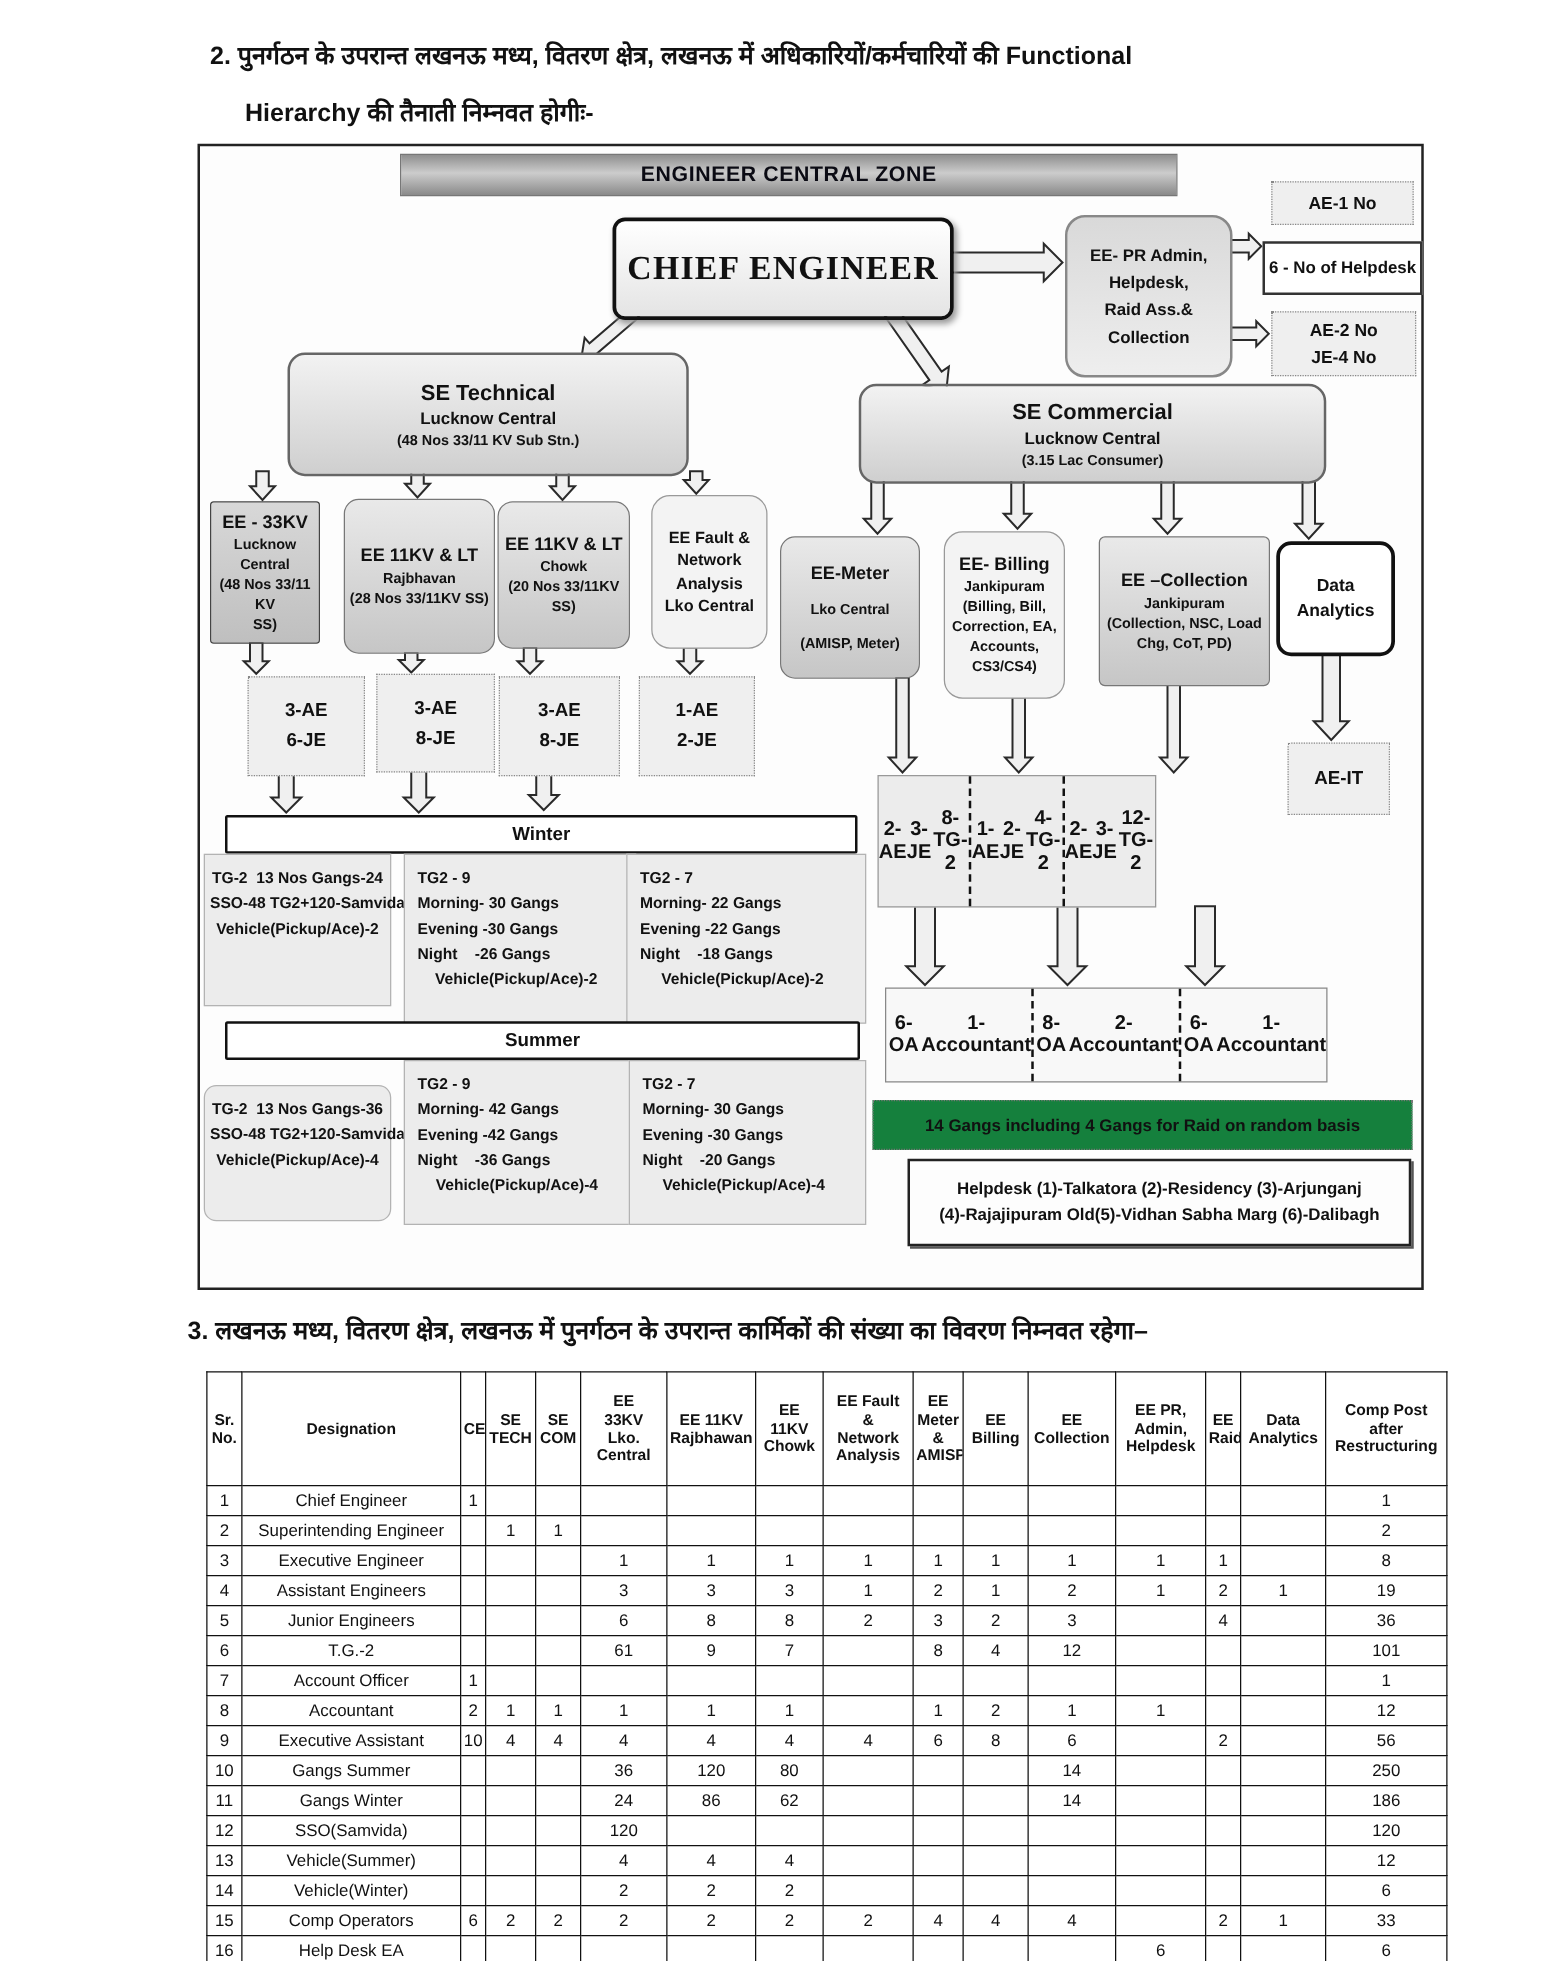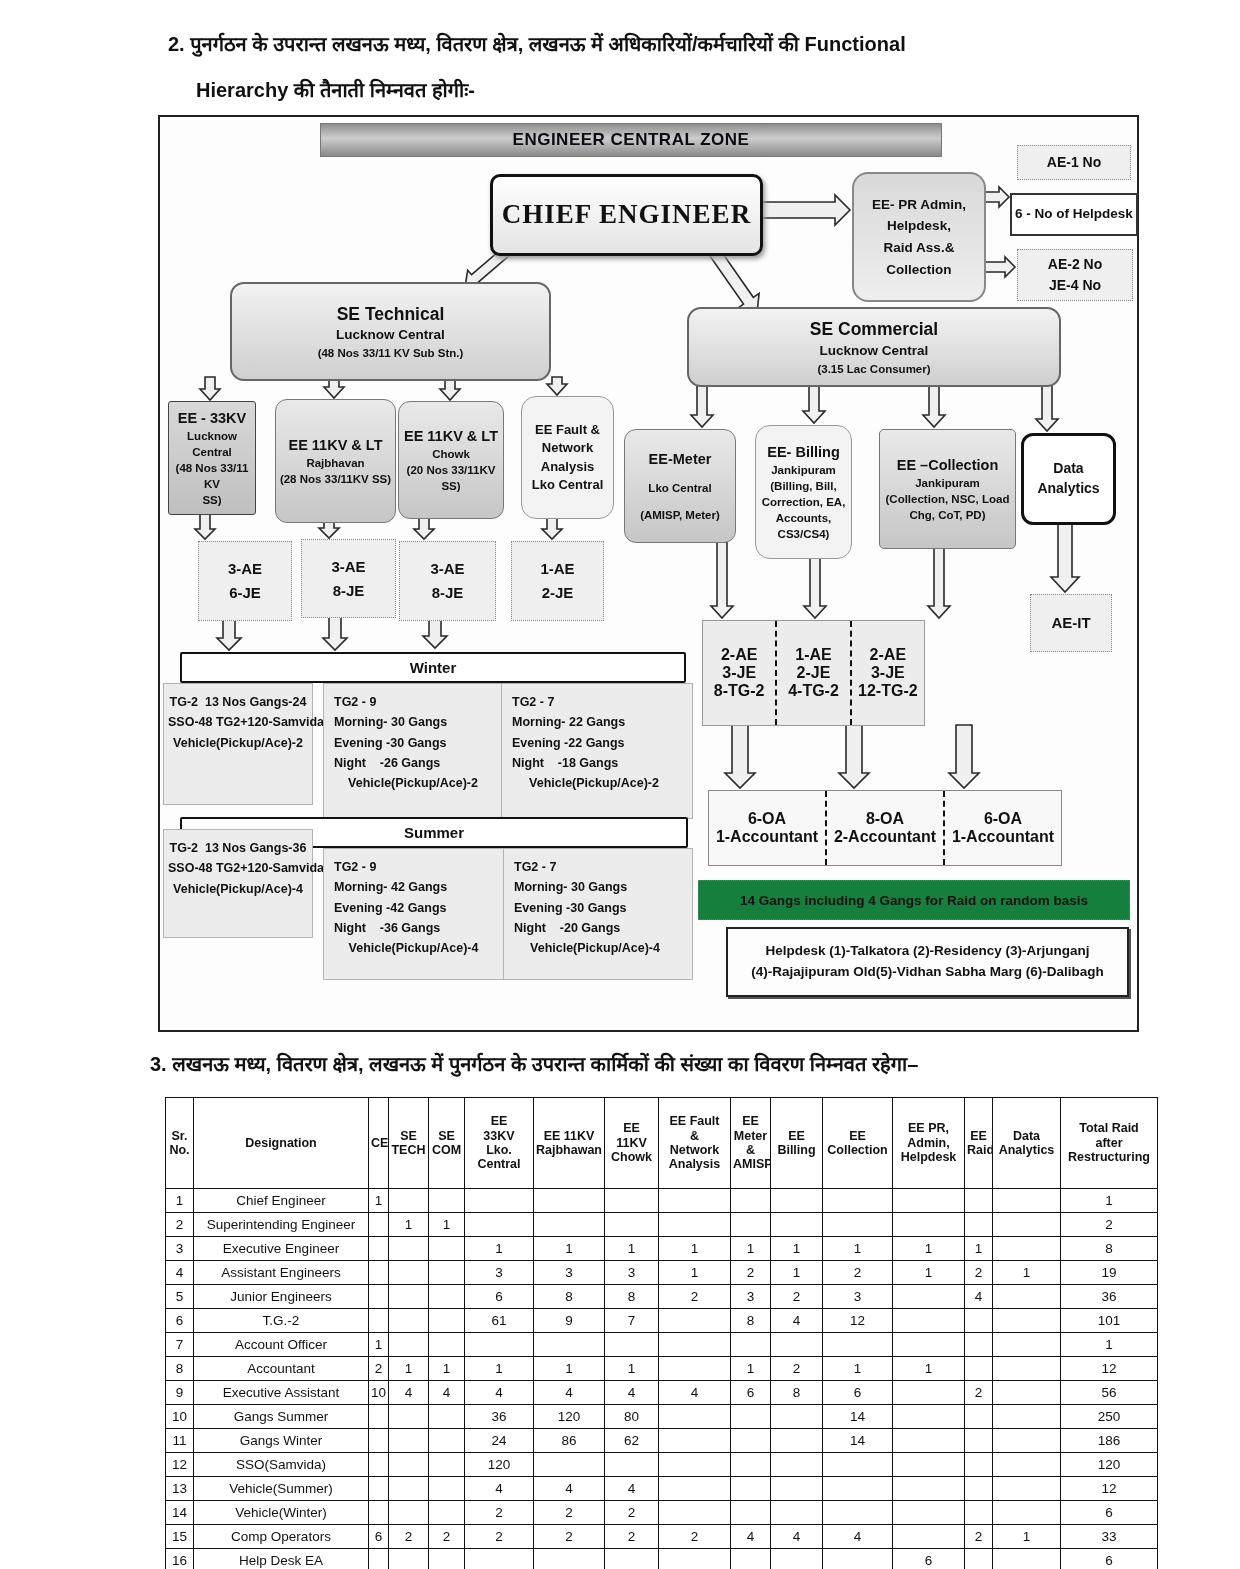--- a/index.html
+++ b/index.html
@@ -39,21 +39,21 @@
   .hd6{background:#ffffff;border:2px solid #333;font-size:13.5px;}
   .staff>div{font-size:15px;line-height:1.6;}
   .season-h{display:flex;align-items:center;justify-content:center;background:#fff;
             border:2px solid #111;border-radius:2px;font-weight:bold;font-size:15px;}
   .seasonbox{background:#ececec;border:1px solid #b3b3b3;font-weight:bold;font-size:12.5px;
              line-height:1.62;padding:8px 16px 4px 10px;text-align:left;}
   .seasonbox div{white-space:pre;}
   .seasonbox.center{text-align:center;padding-left:4px;padding-right:4px;}
   .seasonbox.indent div:last-child{text-align:center;}
   .cols{display:flex;font-weight:bold;text-align:center;}
-  .cols>div{flex:1;display:flex;flex-direction:column;justify-content:center;align-items:center;}
+  .cols>div{flex:1;display:flex;flex-direction:row;justify-content:space-between;align-items:center;}
   .cols>div+div{border-left:2.5px dashed #111;}
   .compbox{background:#ececec;border:1px solid #999;}
   .oabox{background:#f8f8f8;border:1px solid #888;}
   .note{background:#15803d;border:1.5px dotted #777;display:flex;align-items:center;justify-content:center;
         font-weight:bold;font-size:13.5px;}
   .hnote{background:#fdfdfd;border:2.5px solid #222;box-shadow:2px 2px 0 #555;
          display:flex;flex-direction:column;align-items:center;justify-content:center;
          font-weight:bold;font-size:13.5px;line-height:1.55;text-align:center;}
   
   .stable{position:absolute;left:165px;top:1097px;border-collapse:collapse;table-layout:fixed;width:992px;}
@@ -206,21 +206,21 @@
       </div>
     <div class="abs seasonbox indent" style="left:341px;top:566px;width:164px;height:122px;">
         <div>TG2 - 7</div>
         <div>Morning- 22 Gangs</div>
         <div>Evening -22 Gangs</div>
         <div>Night    -18 Gangs</div>
         <div>Vehicle(Pickup/Ace)-2</div>
       </div>
 
     <div class="abs season-h" style="left:20px;top:700px;width:504px;height:27px;">Summer</div>
-    <div class="abs seasonbox center" style="left:3px;top:712px;width:140px;height:95px;">
+    <div class="abs seasonbox center" style="left:3px;top:751px;width:140px;height:95px;border-radius:10px;">
         <div>TG-2  13 Nos Gangs-36</div>
         <div>SSO-48 TG2+120-Samvida</div>
         <div>Vehicle(Pickup/Ace)-4</div>
       </div>
     <div class="abs seasonbox indent" style="left:163px;top:731px;width:159px;height:118px;">
         <div>TG2 - 9</div>
         <div>Morning- 42 Gangs</div>
         <div>Evening -42 Gangs</div>
         <div>Night    -36 Gangs</div>
         <div>Vehicle(Pickup/Ace)-4</div>
@@ -327,21 +327,21 @@
 Billing</th>
           <th>EE
 Collection</th>
           <th>EE PR,
 Admin,
 Helpdesk</th>
           <th>EE
 Raid</th>
           <th>Data
 Analytics</th>
-          <th>Total Raid
+          <th>Comp Post
 after
 Restructuring</th>
         </tr>
       </thead>
     <tbody>
         <tr>
           <td>1</td>
           <td>Chief Engineer</td>
           <td>1</td>
           <td></td>

